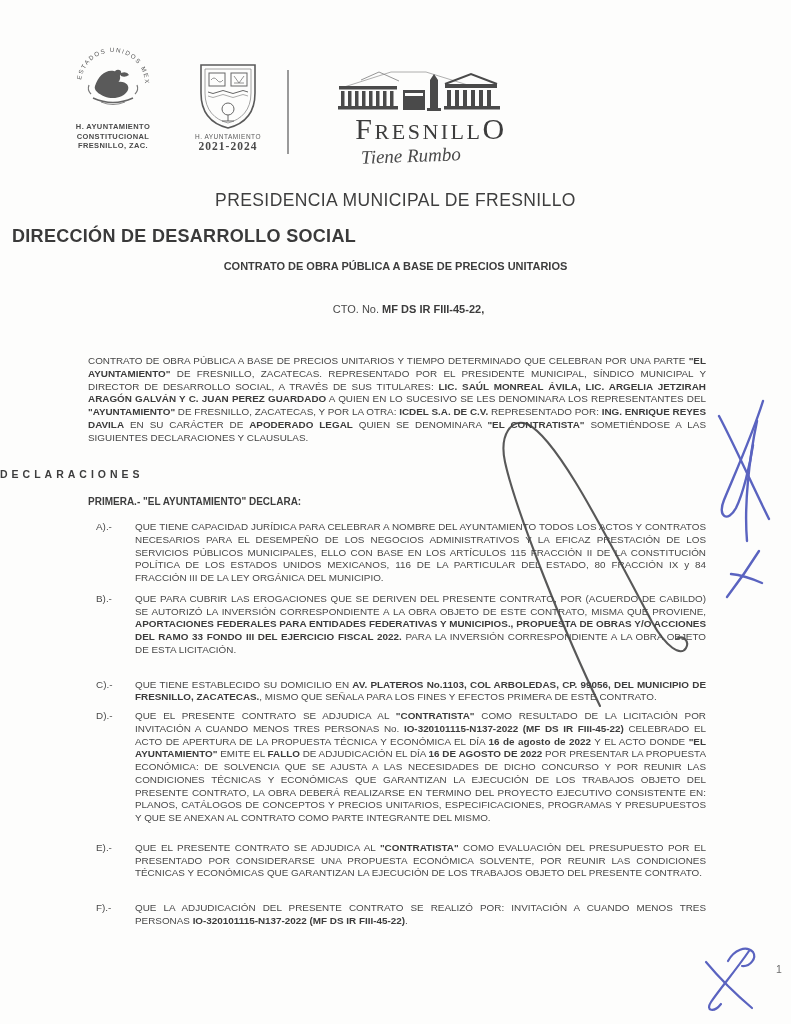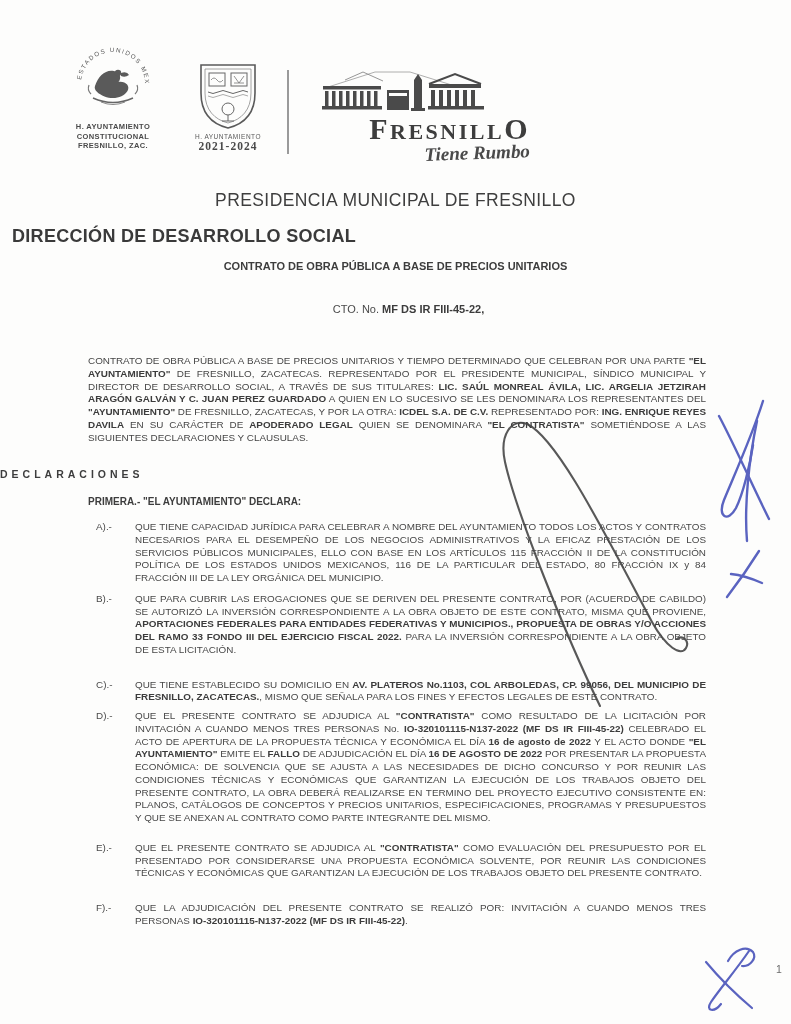--- a/index.html
+++ b/index.html
@@ -15,21 +15,21 @@
   
   .header{position:absolute;top:38px;left:0;width:100%;height:132px;}
   .logo1{position:absolute;left:52px;top:2px;width:122px;text-align:center;}
   .logo1 svg{display:block;margin:0 auto;}
   .logo1-caption{margin-top:2px;font-size:7.5px;font-weight:bold;line-height:9.5px;color:#4a4a4a;letter-spacing:.4px;}
   .logo2{position:absolute;left:180px;top:24px;width:96px;text-align:center;}
   .logo2 svg{display:block;margin:0 auto;}
   .logo2-cap1{font-size:6.5px;color:#5a5a5a;letter-spacing:.5px;margin-top:1px;}
   .logo2-cap2{font-size:11.5px;color:#4a4a4a;letter-spacing:1px;font-family:"Liberation Serif",serif;font-weight:bold;}
   .logo-divider{position:absolute;left:287px;top:32px;width:1.5px;height:84px;background:#9a9a9a;}
-  .logo3{position:absolute;left:300px;top:28px;width:230px;text-align:right;font-weight:bold;}
+  .logo3{position:absolute;left:316px;top:28px;width:230px;text-align:center;}
   .logo3 svg{display:block;margin:0 auto;}
   .wordmark{font-family:"Liberation Serif","DejaVu Serif",serif;color:#3d3d3d;line-height:26px;letter-spacing:2.5px;white-space:nowrap;}
   .wordmark .cap{font-size:30px;}
   .wordmark .mid{font-size:22px;}
   .tagline{font-family:"Liberation Serif","DejaVu Serif",serif;font-style:italic;font-size:19px;color:#4a4a4a;margin-top:-2px;margin-left:-40px;transform:rotate(-2deg);}
   
   .title-main{margin:190px 0 16px 0;text-align:center;font-size:17.5px;font-weight:400;letter-spacing:.4px;color:#3e3e3e;position:absolute;top:0;left:0;width:100%;}
   .title-sub{position:absolute;top:226px;left:0;width:100%;font-size:18px;font-weight:bold;letter-spacing:.3px;color:#3a3a3a;padding-left:12px;}
   .title-contract{position:absolute;top:260px;left:0;width:100%;text-align:center;font-size:11px;font-weight:bold;color:#3d3d3d;}
   .cto-block{position:absolute;top:302px;left:0;width:100%;text-align:center;font-size:11px;line-height:14px;color:#4a4a4a;margin-left:13px;}
@@ -153,21 +153,21 @@
       <div class="decl-item">
         <span class="decl-label">A).-</span>
         <div class="decl-text"><span>QUE TIENE CAPACIDAD JURÍDICA PARA CELEBRAR A NOMBRE DEL AYUNTAMIENTO TODOS LOS ACTOS Y CONTRATOS NECESARIOS PARA EL DESEMPEÑO DE LOS NEGOCIOS ADMINISTRATIVOS Y LA EFICAZ PRESTACIÓN DE LOS SERVICIOS PÚBLICOS MUNICIPALES, ELLO CON BASE EN LOS ARTÍCULOS 115 FRACCIÓN II DE LA CONSTITUCIÓN POLÍTICA DE LOS ESTADOS UNIDOS MEXICANOS, 116 DE LA PARTICULAR DEL ESTADO, 80 FRACCIÓN IX y 84 FRACCIÓN III DE LA LEY ORGÁNICA DEL MUNICIPIO.</span></div>
       </div>
       <div class="decl-item">
         <span class="decl-label">B).-</span>
         <div class="decl-text"><span>QUE PARA CUBRIR LAS EROGACIONES QUE SE DERIVEN DEL PRESENTE CONTRATO, POR (ACUERDO DE CABILDO) SE AUTORIZÓ LA INVERSIÓN CORRESPONDIENTE A LA OBRA OBJETO DE ESTE CONTRATO, MISMA QUE PROVIENE, </span><span class="b">APORTACIONES FEDERALES PARA ENTIDADES FEDERATIVAS Y MUNICIPIOS., PROPUESTA DE OBRAS Y/O ACCIONES DEL RAMO 33 FONDO III DEL EJERCICIO FISCAL 2022.</span><span> PARA LA INVERSIÓN CORRESPONDIENTE A LA OBRA OBJETO DE ESTA LICITACIÓN.</span></div>
       </div>
       <div class="decl-item">
         <span class="decl-label">C).-</span>
-        <div class="decl-text"><span>QUE TIENE ESTABLECIDO SU DOMICILIO EN </span><span class="b">AV. PLATEROS No.1103, COL ARBOLEDAS, CP. 99056, DEL MUNICIPIO DE FRESNILLO, ZACATECAS.</span><span>, MISMO QUE SEÑALA PARA LOS FINES Y EFECTOS LEGALES DE ESTE CONTRATO.</span></div>
+        <div class="decl-text"><span>QUE TIENE ESTABLECIDO SU DOMICILIO EN </span><span class="b">AV. PLATEROS No.1103, COL ARBOLEDAS, CP. 99056, DEL MUNICIPIO DE FRESNILLO, ZACATECAS.</span><span>, MISMO QUE SEÑALA PARA LOS FINES Y EFECTOS PRIMERA DE ESTE CONTRATO.</span></div>
       </div>
       <div class="decl-item">
         <span class="decl-label">D).-</span>
         <div class="decl-text"><span>QUE EL PRESENTE CONTRATO SE ADJUDICA AL </span><span class="b">"CONTRATISTA"</span><span> COMO RESULTADO DE LA LICITACIÓN POR INVITACIÓN A CUANDO MENOS TRES PERSONAS No. </span><span class="b">IO-320101115-N137-2022 (MF DS IR FIII-45-22)</span><span> CELEBRADO EL ACTO DE APERTURA DE LA PROPUESTA TÉCNICA Y ECONÓMICA EL DÍA </span><span class="b">16 de agosto de 2022</span><span> Y EL ACTO DONDE </span><span class="b">"EL AYUNTAMIENTO"</span><span> EMITE EL </span><span class="b">FALLO</span><span> DE ADJUDICACIÓN EL DÍA </span><span class="b">16 DE AGOSTO DE 2022</span><span> POR PRESENTAR LA PROPUESTA ECONÓMICA:  DE SOLVENCIA QUE SE AJUSTA A LAS NECESIDADES DE DICHO CONCURSO Y POR REUNIR LAS CONDICIONES TÉCNICAS Y ECONÓMICAS QUE GARANTIZAN LA EJECUCIÓN DE LOS TRABAJOS OBJETO DEL PRESENTE CONTRATO, LA OBRA DEBERÁ REALIZARSE EN TERMINO DEL PROYECTO EJECUTIVO CONSISTENTE EN: PLANOS, CATÁLOGOS DE CONCEPTOS Y PRECIOS UNITARIOS, ESPECIFICACIONES, PROGRAMAS Y PRESUPUESTOS Y QUE SE ANEXAN AL CONTRATO COMO PARTE INTEGRANTE DEL MISMO.</span></div>
       </div>
       <div class="decl-item">
         <span class="decl-label">E).-</span>
         <div class="decl-text"><span>QUE EL PRESENTE CONTRATO SE ADJUDICA AL </span><span class="b">"CONTRATISTA"</span><span> COMO EVALUACIÓN DEL PRESUPUESTO POR EL PRESENTADO POR CONSIDERARSE UNA PROPUESTA ECONÓMICA SOLVENTE, POR REUNIR LAS CONDICIONES TÉCNICAS Y ECONÓMICAS QUE GARANTIZAN LA EJECUCIÓN DE LOS TRABAJOS OBJETO DEL PRESENTE CONTRATO.</span></div>
       </div>
       <div class="decl-item">

